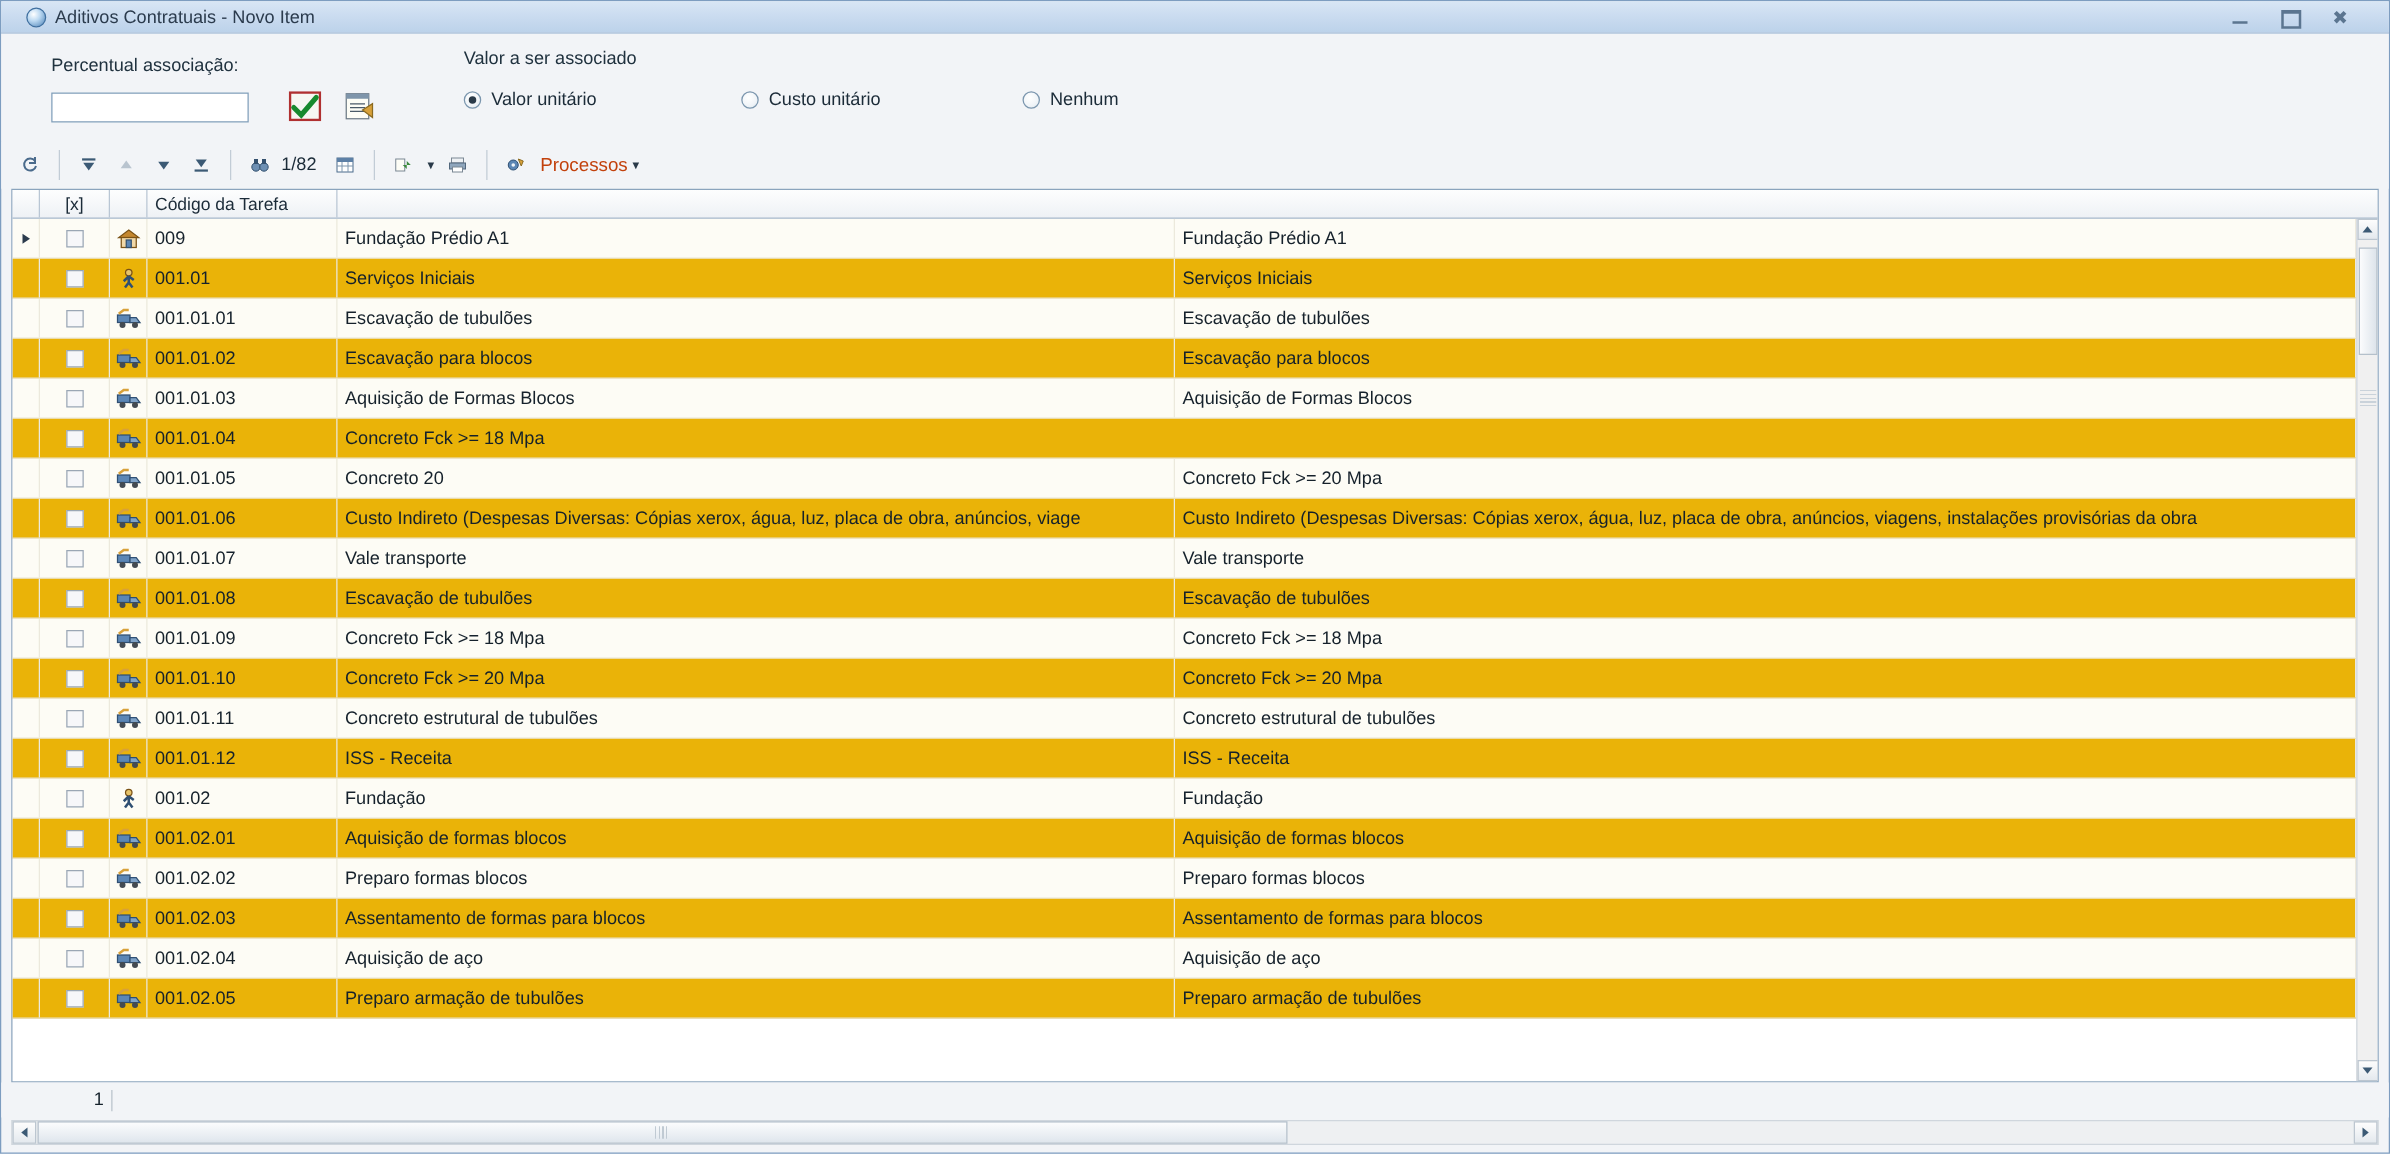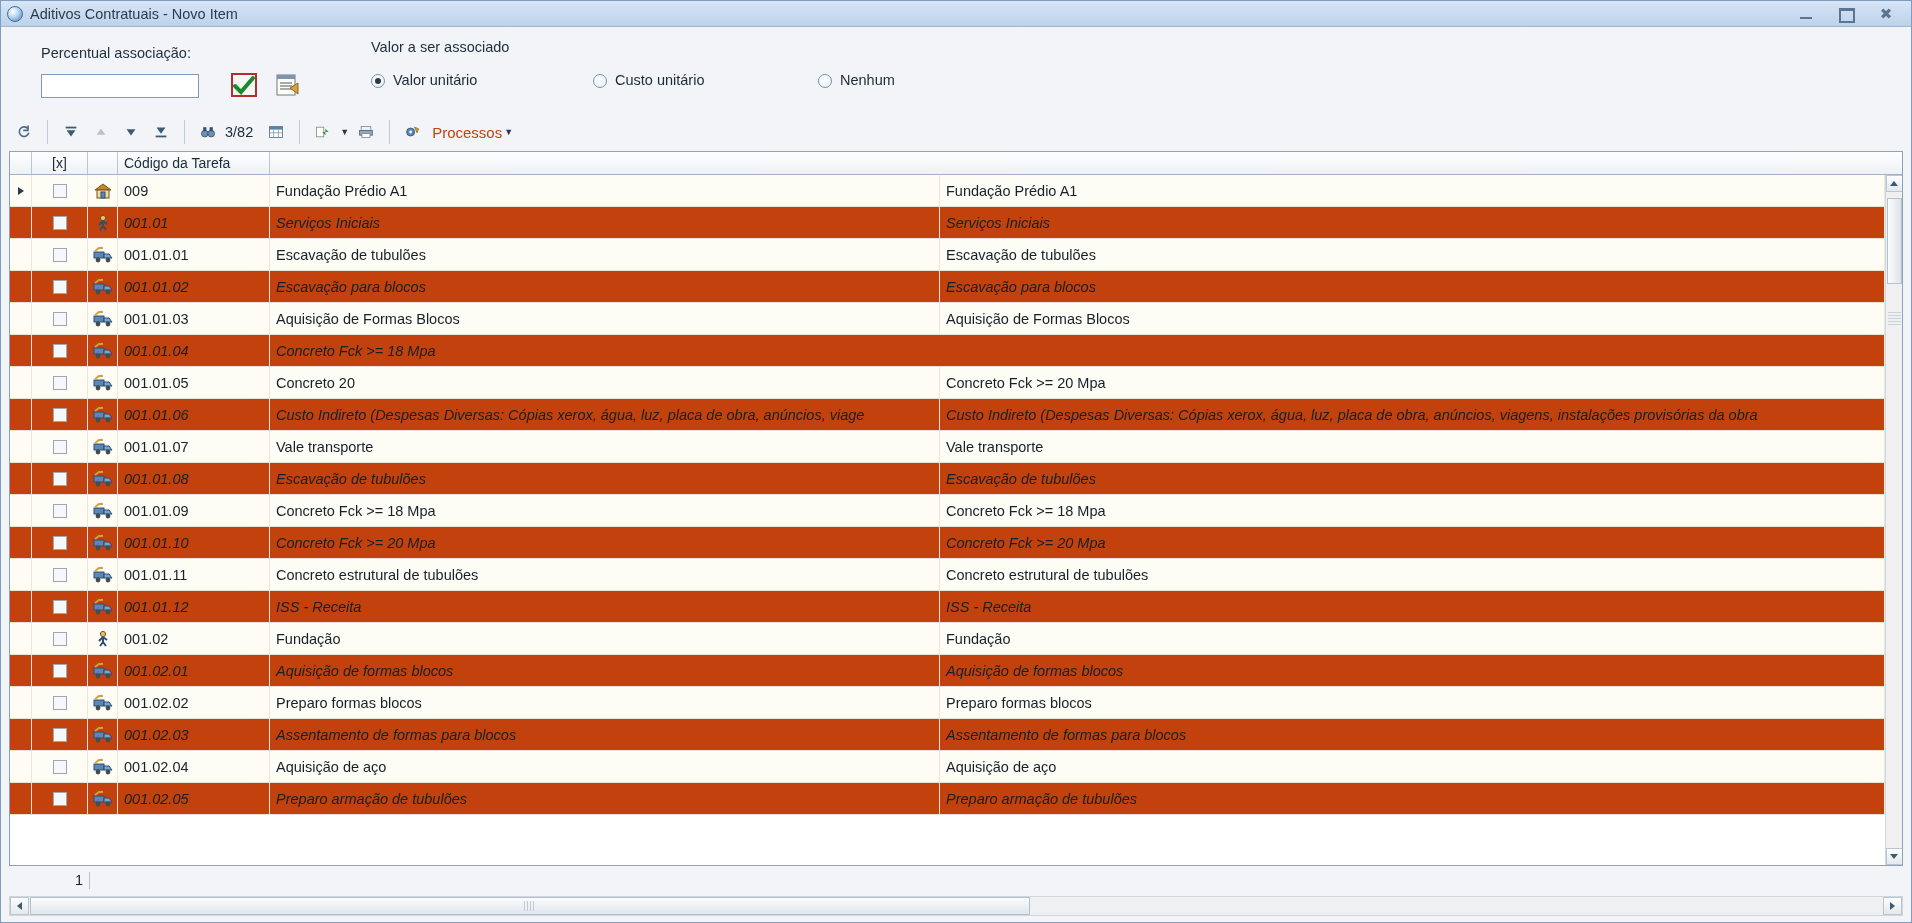--- a/index.html
+++ b/index.html
@@ -28,21 +28,21 @@
   }
 
   
   .titlebar {
     height: 26px;
     min-height: 26px;
     background: linear-gradient(to bottom, #d8e6f5 0%, #cbdcf0 45%, #bcd2ea 100%);
     border-bottom: 1px solid #9cb6d4;
     display: flex;
     align-items: center;
-    padding: 0 6px;
+    padding: 0 20px;
     box-sizing: border-box;
   }
   .titlebar .win-icon {
     width: 16px;
     height: 16px;
     border-radius: 50%;
     background: radial-gradient(circle at 35% 32%, #ffffff 0%, #bcd9f2 40%, #4a80b5 100%);
     border: 1px solid #3f6f9f;
     box-sizing: border-box;
     margin-right: 7px;
@@ -143,21 +143,21 @@
   }
   .radio-row {
     position: absolute;
     left: 370px;
     top: 45px;
     display: flex;
     align-items: center;
   }
   .radio-item {
     display: flex;
-    align-items: flex-end;
+    align-items: center;
     font-size: 14.5px;
     color: #1b2b38;
   }
   .radio-item:nth-child(1) { width: 222px; }
   .radio-item:nth-child(2) { width: 225px; }
   .radio {
     width: 14px;
     height: 14px;
     border-radius: 50%;
     border: 1px solid #7b96ae;
@@ -267,21 +267,21 @@
     flex: 1;
     overflow: hidden;
   }
   .row {
     display: flex;
     height: 32px;
     box-sizing: border-box;
     border-bottom: 1px solid #e7e4d6;
     background: #fdfcf5;
   }
-  .row.alt { background: #c2410c; font-style: italic; }
+  .row.alt { background: #eab308; }
   .cell {
     border-right: 1px solid #ece9dc;
     font-size: 14.5px;
     color: #15212b;
     display: flex;
     align-items: center;
     padding-left: 6px;
     box-sizing: border-box;
     white-space: nowrap;
     overflow: hidden;
@@ -495,21 +495,21 @@
     <div class="tb-sep"></div>
 
     <button class="tb-btn">
       <svg width="20" height="18" viewBox="0 0 20 18">
         <circle cx="6" cy="11" r="4.2" fill="#6d8fb3" stroke="#33506e"></circle>
         <circle cx="14" cy="11" r="4.2" fill="#6d8fb3" stroke="#33506e"></circle>
         <rect x="4" y="3" width="4" height="5" fill="#33506e"></rect>
         <rect x="12" y="3" width="4" height="5" fill="#33506e"></rect>
       </svg>
     </button>
-    <span class="tb-page">3/82</span>
+    <span class="tb-page">1/82</span>
     <button class="tb-btn">
       <svg width="20" height="18" viewBox="0 0 20 18">
         <rect x="2" y="2" width="16" height="14" fill="#ffffff" stroke="#4b6b8c"></rect>
         <rect x="2" y="2" width="16" height="4" fill="#5d80a6"></rect>
         <line x1="2" y1="10" x2="18" y2="10" stroke="#7e97ae"></line>
         <line x1="7" y1="6" x2="7" y2="16" stroke="#7e97ae"></line>
         <line x1="13" y1="6" x2="13" y2="16" stroke="#7e97ae"></line>
       </svg>
     </button>
 

